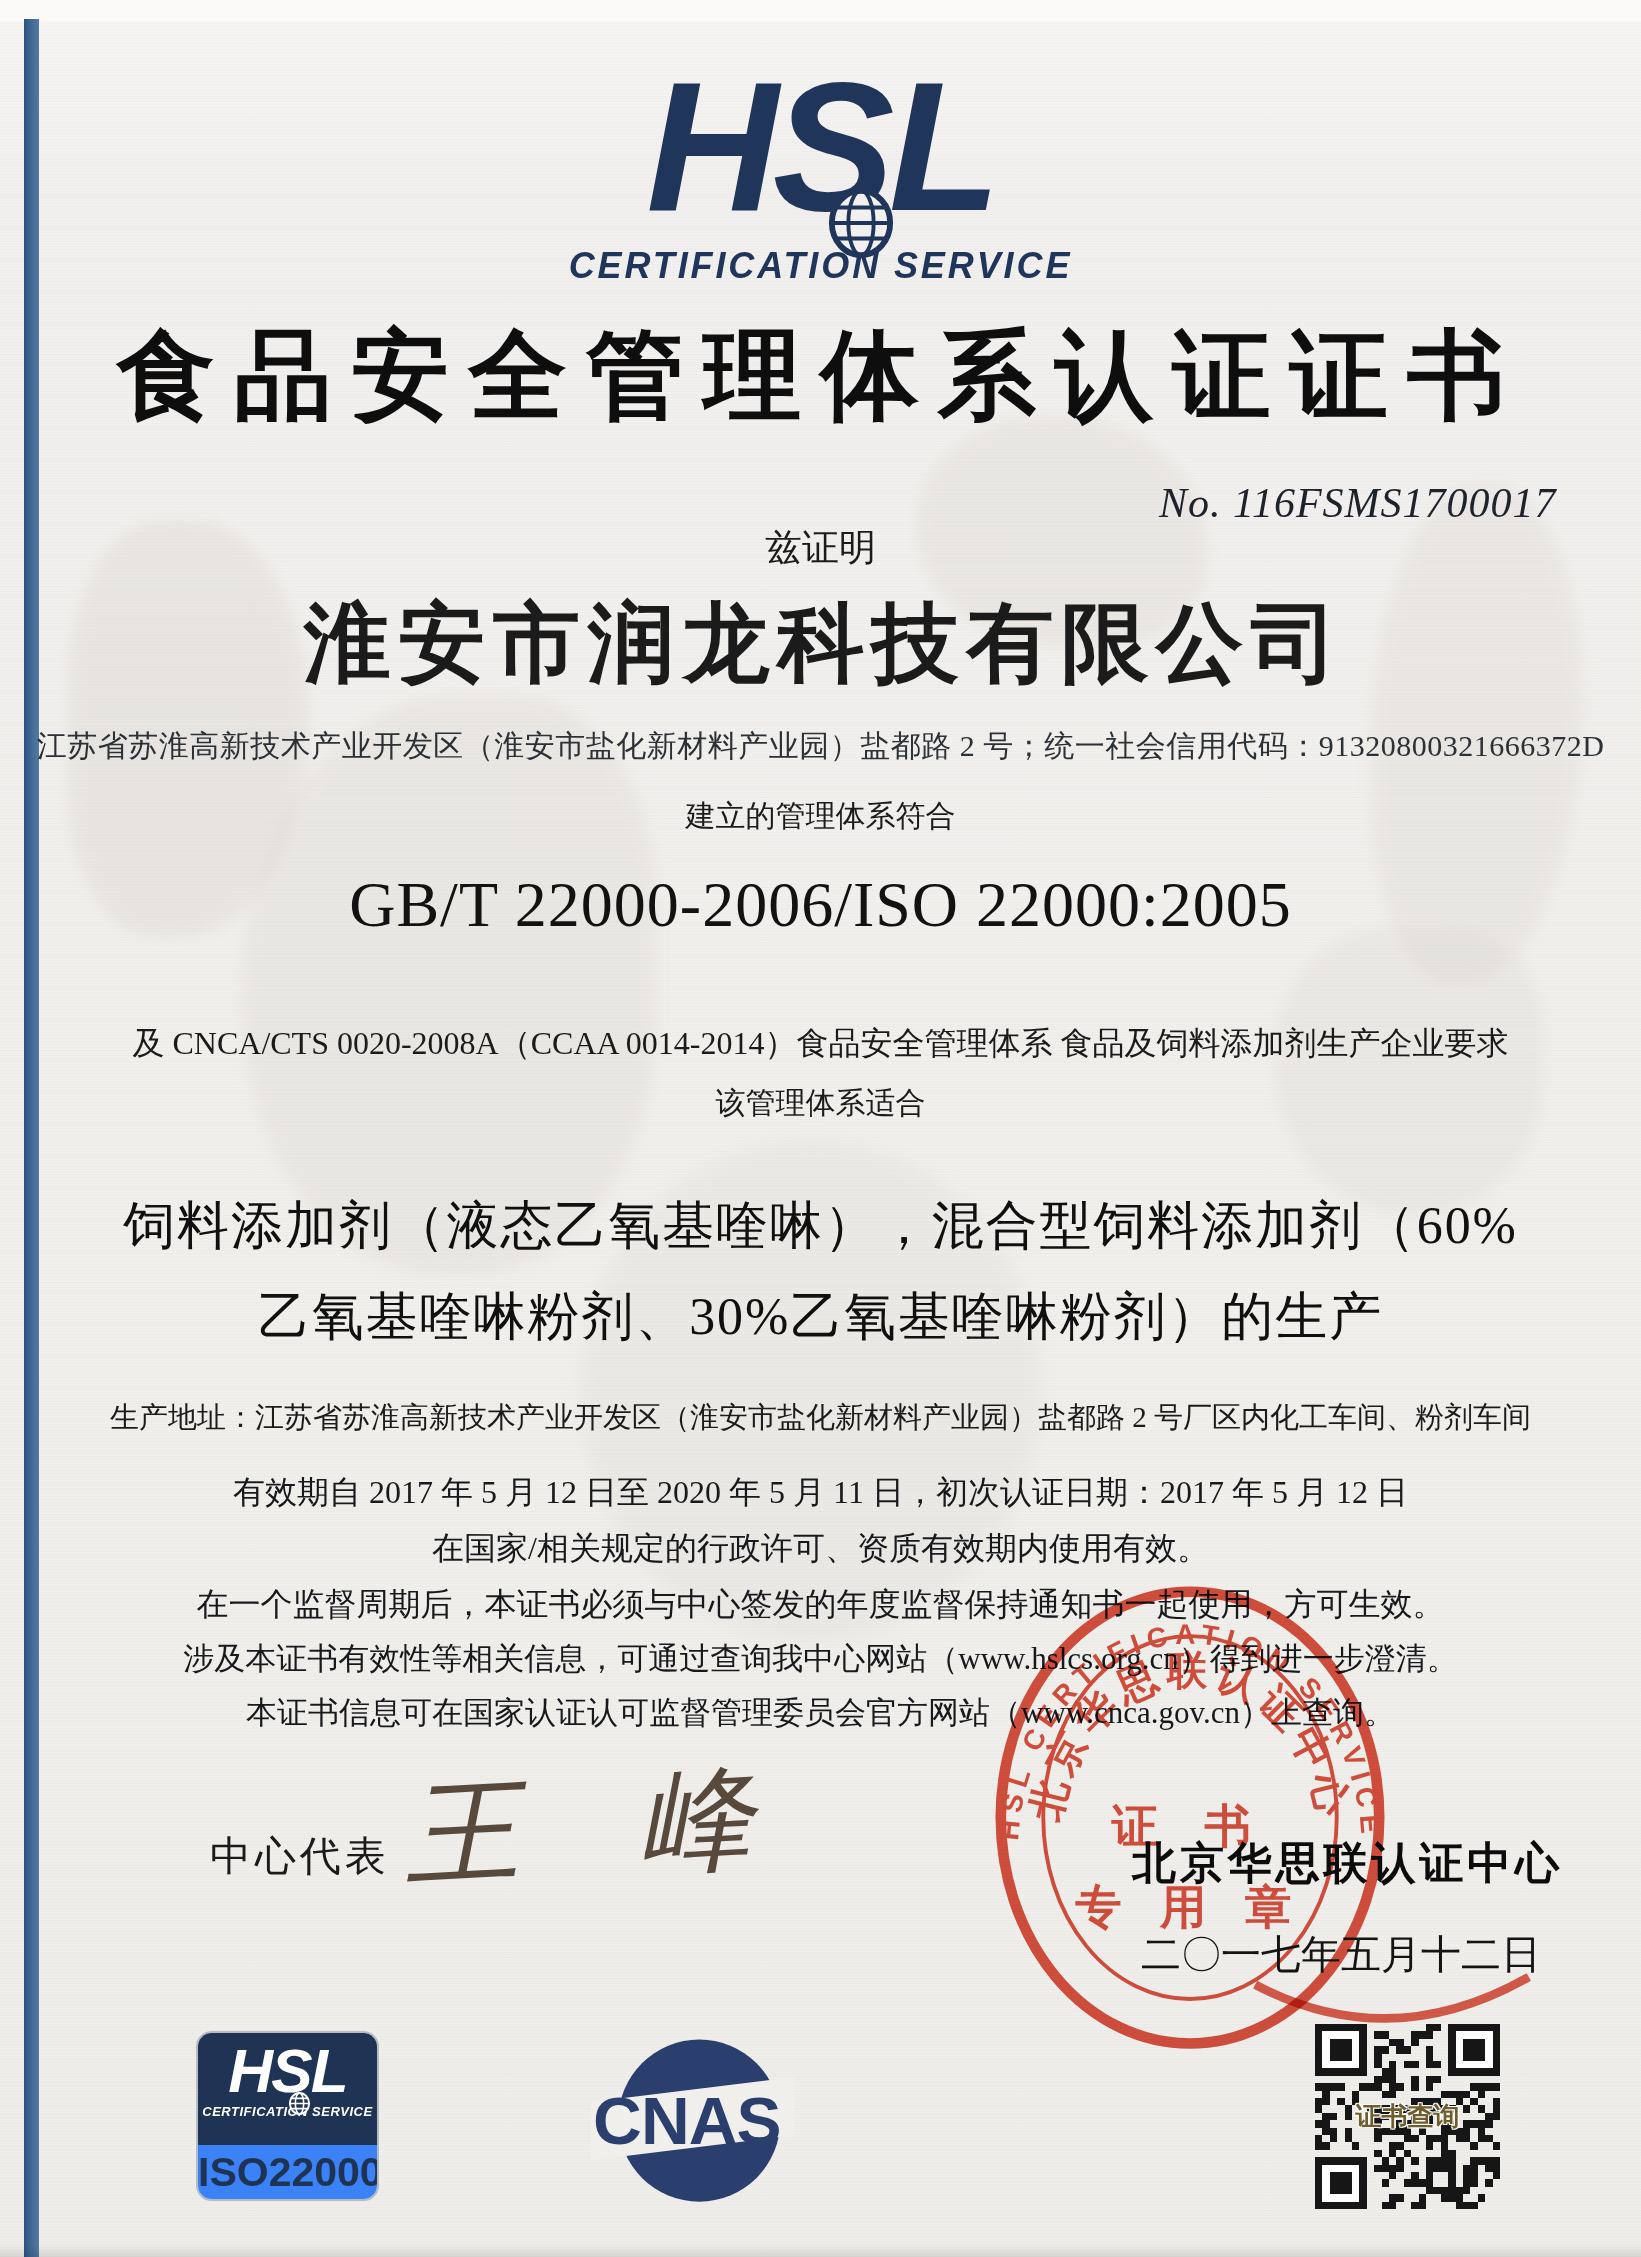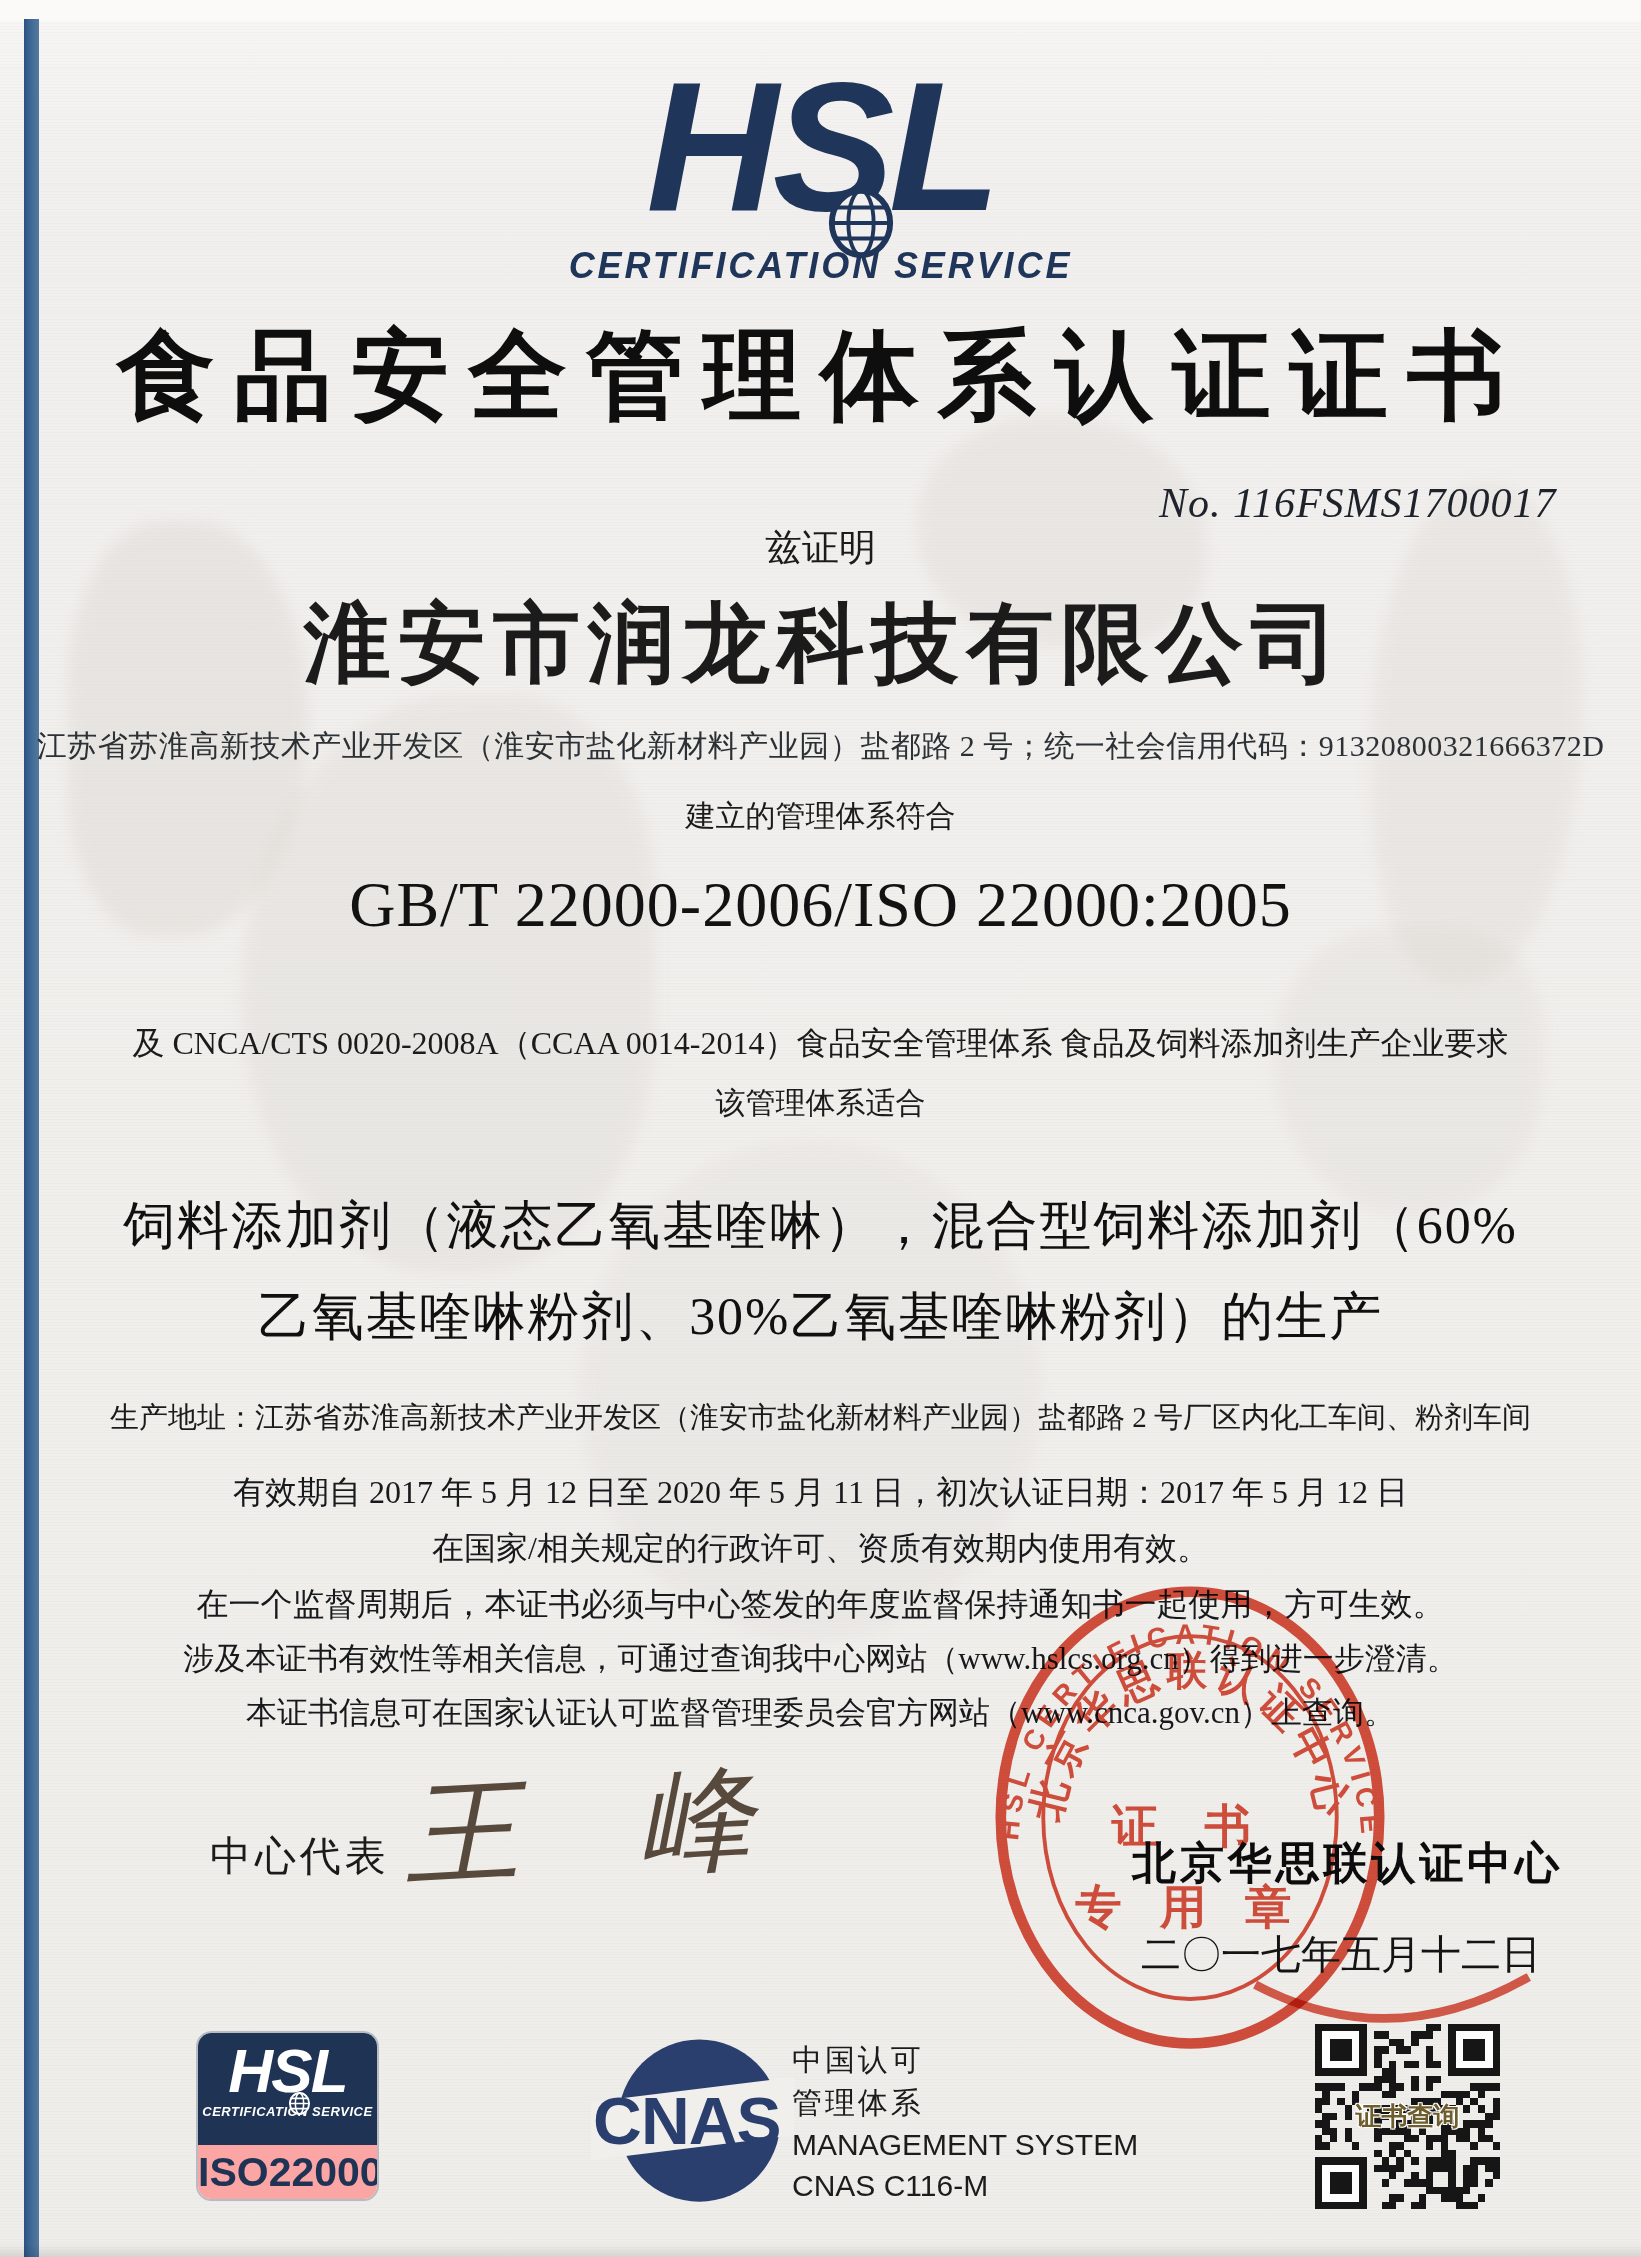--- a/index.html
+++ b/index.html
@@ -72,21 +72,21 @@
   
   .hsl-badge { position:absolute; left:196px; top:2031px; width:183px; height:170px;
     border:2.9px solid #b6bcc2; border-radius:15.4px; overflow:hidden; background:#fff; }
   .hsl-badge-top { position:relative; height:112px; background:#1f3454; text-align:center; }
   .badge-logo { position:relative; display:inline-block; }
   .badge-logo-text { font-family:"Liberation Sans", sans-serif; font-weight:900; font-style:italic;
     font-size:62px; line-height:75px; letter-spacing:-1.9px; color:#ffffff; }
   .badge-globe { position:absolute; left:50%; bottom:3.9px; }
   .badge-sub { font-family:"Liberation Sans", sans-serif; font-weight:700; font-style:italic;
     font-size:13px; letter-spacing:0.5px; color:#fff; margin-top:-3.9px; }
-  .hsl-badge-bottom { height:55px; background:#fca5a5; text-align:center;
+  .hsl-badge-bottom { height:55px; background:#3b82f6; text-align:center;
     font-family:"Liberation Sans", sans-serif; font-weight:800; font-size:41px; line-height:54px; color:#1f3454; }
 
   .cnas-wrap { position:absolute; left:591px; top:2026px; }
   .cnas-text { position:absolute; left:792px; top:2045px; line-height:1.0; }
   .cnas-text .zh { font-size:30px; margin-bottom:12.6px; letter-spacing:2.9px; }
   .cnas-text .en { font-family:"Liberation Sans", sans-serif; font-size:30px; margin-bottom:10.6px; color:#1c1c1c; }
 
   .qr-wrap { position:absolute; left:1315px; top:2024px; width:185px; height:185px; }
   .qr-label { position:absolute; left:0; right:0; top:75px; text-align:center;
     font-size:26px; font-weight:700; color:#6f5e2d;
@@ -190,26 +190,20 @@
     <div class="hsl-badge-bottom">ISO22000</div>
   </div>
 
   <svg class="cnas-wrap" width="203" height="193" viewBox="0 0 210 200">
     <circle cx="112" cy="98" r="84" fill="#2a3f6e"></circle>
     <g transform="rotate(-7 105 98)">
       <rect x="-10" y="66" width="230" height="60" fill="#f1efec"></rect>
     </g>
     <text x="2" y="122" font-family="Liberation Sans, sans-serif" font-size="70" font-weight="800" fill="#2a3f6e" letter-spacing="-1">CNAS</text>
   </svg>
-  <div class="cnas-text">
-    <div class="zh">中国认可</div>
-    <div class="zh">管理体系</div>
-    <div class="en">MANAGEMENT SYSTEM</div>
-    <div class="en">CNAS C116-M</div>
-  </div>
 
   <div class="qr-wrap">
     <svg id="qr-svg" width="185" height="185" viewBox="0 0 25 25" shape-rendering="crispEdges">
         <rect x="15" y="0" width="1" height="1" fill="#161616"></rect>
         <rect x="16" y="0" width="1" height="1" fill="#161616"></rect>
         <rect x="8" y="1" width="1" height="1" fill="#161616"></rect>
         <rect x="9" y="1" width="1" height="1" fill="#161616"></rect>
         <rect x="13" y="1" width="1" height="1" fill="#161616"></rect>
         <rect x="14" y="1" width="1" height="1" fill="#161616"></rect>
         <rect x="15" y="1" width="1" height="1" fill="#161616"></rect>

